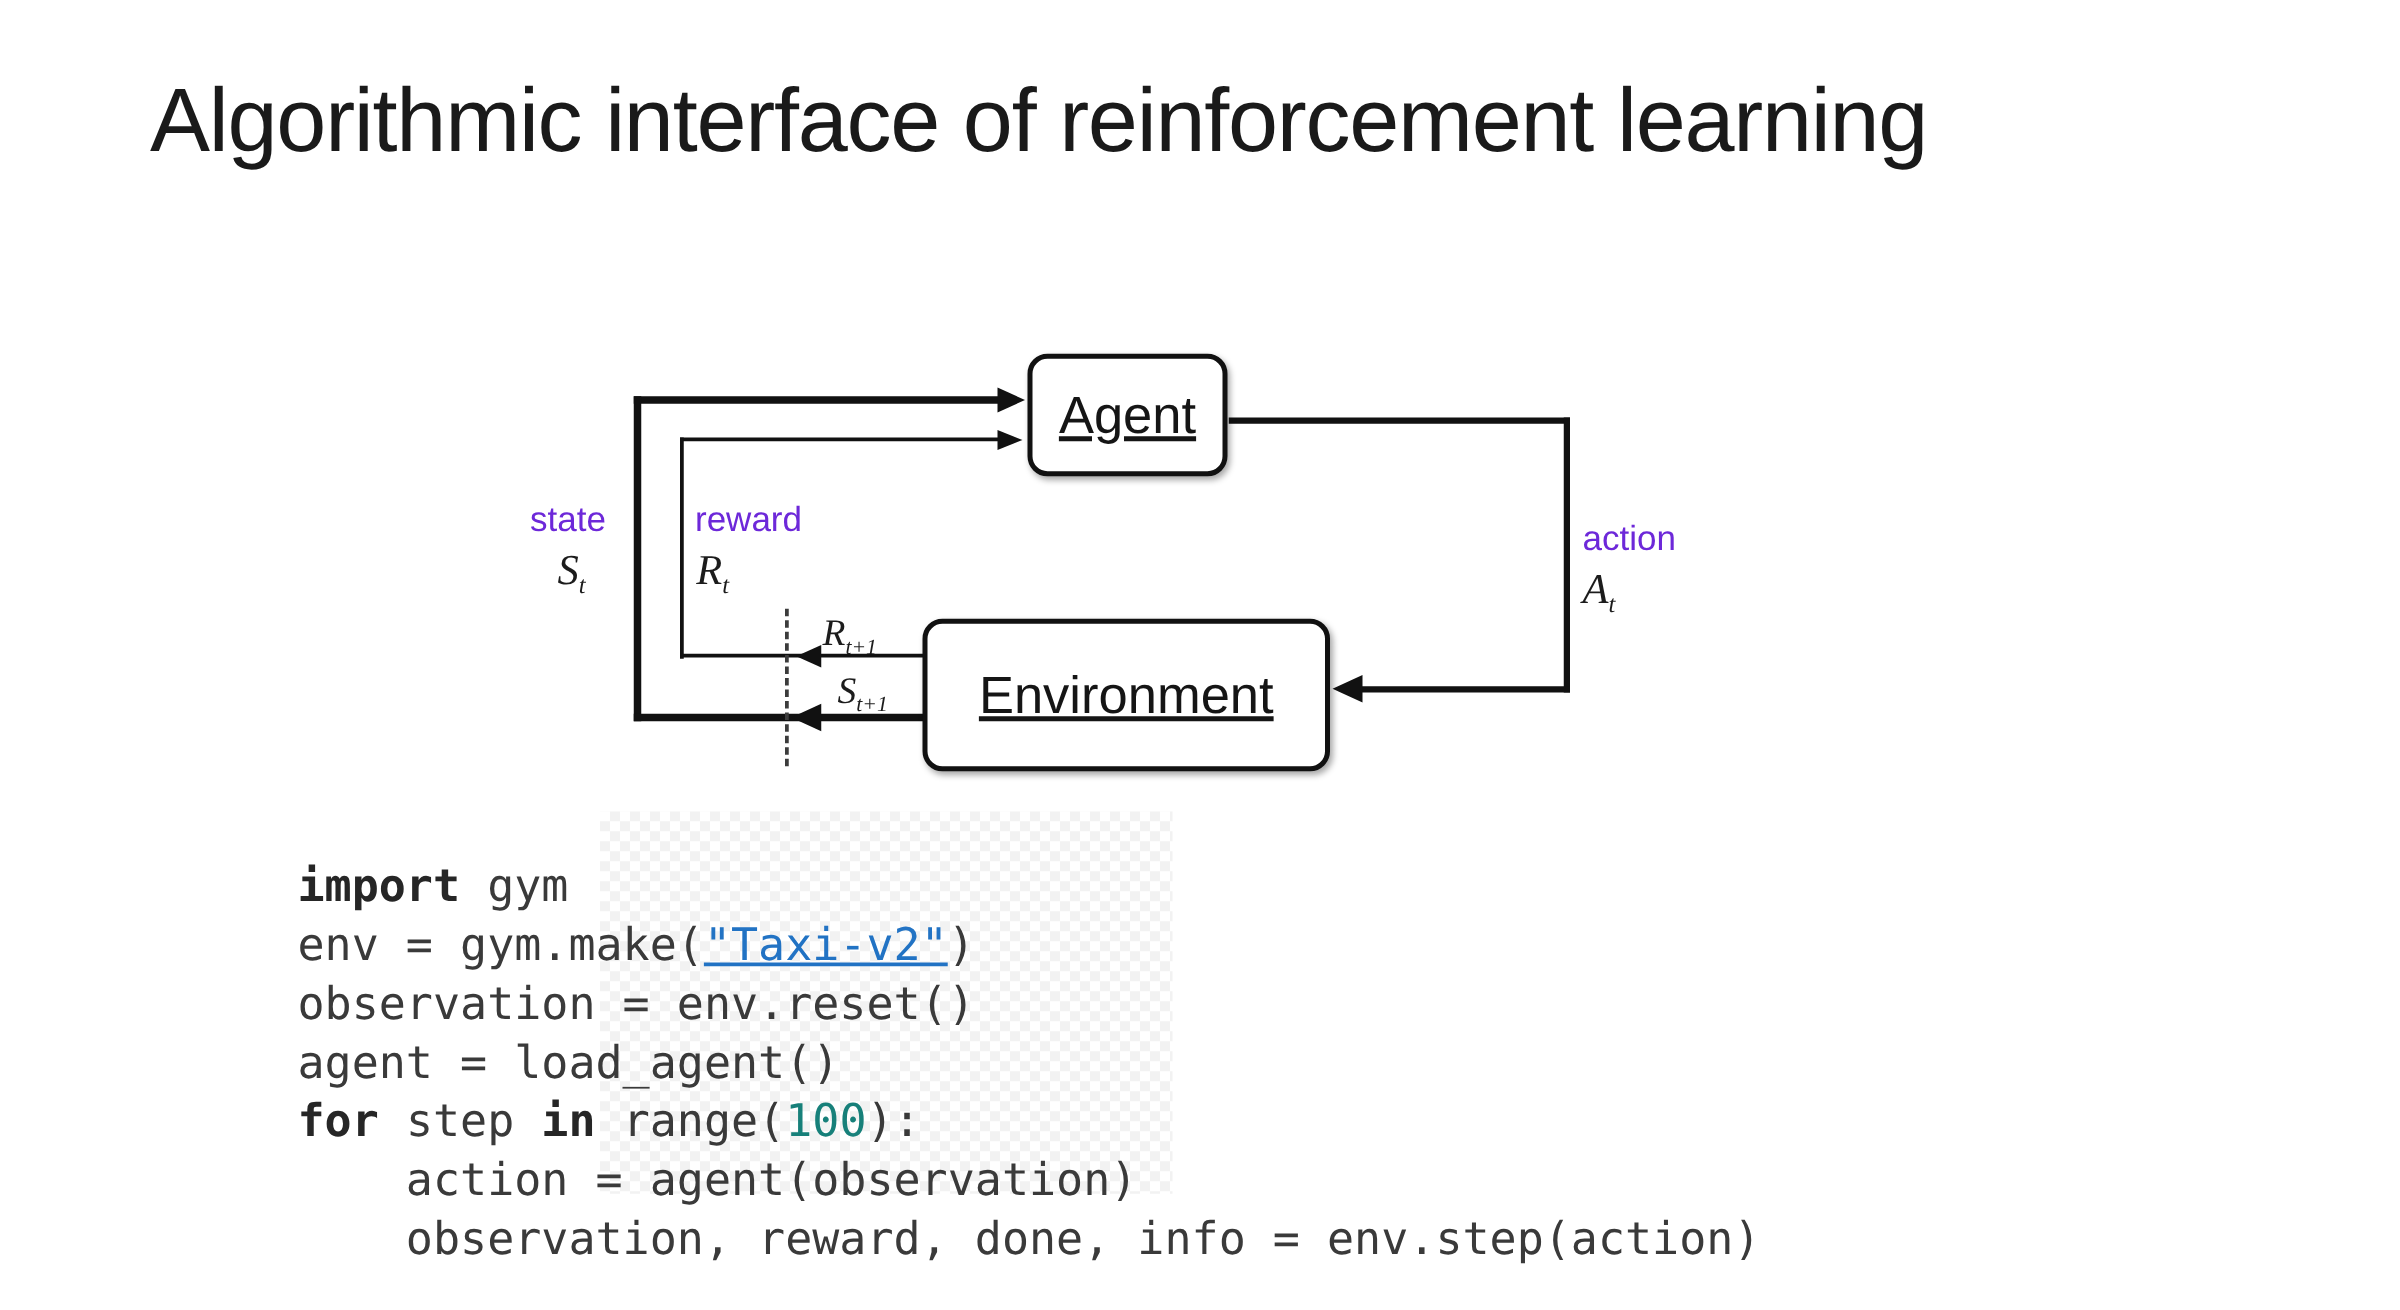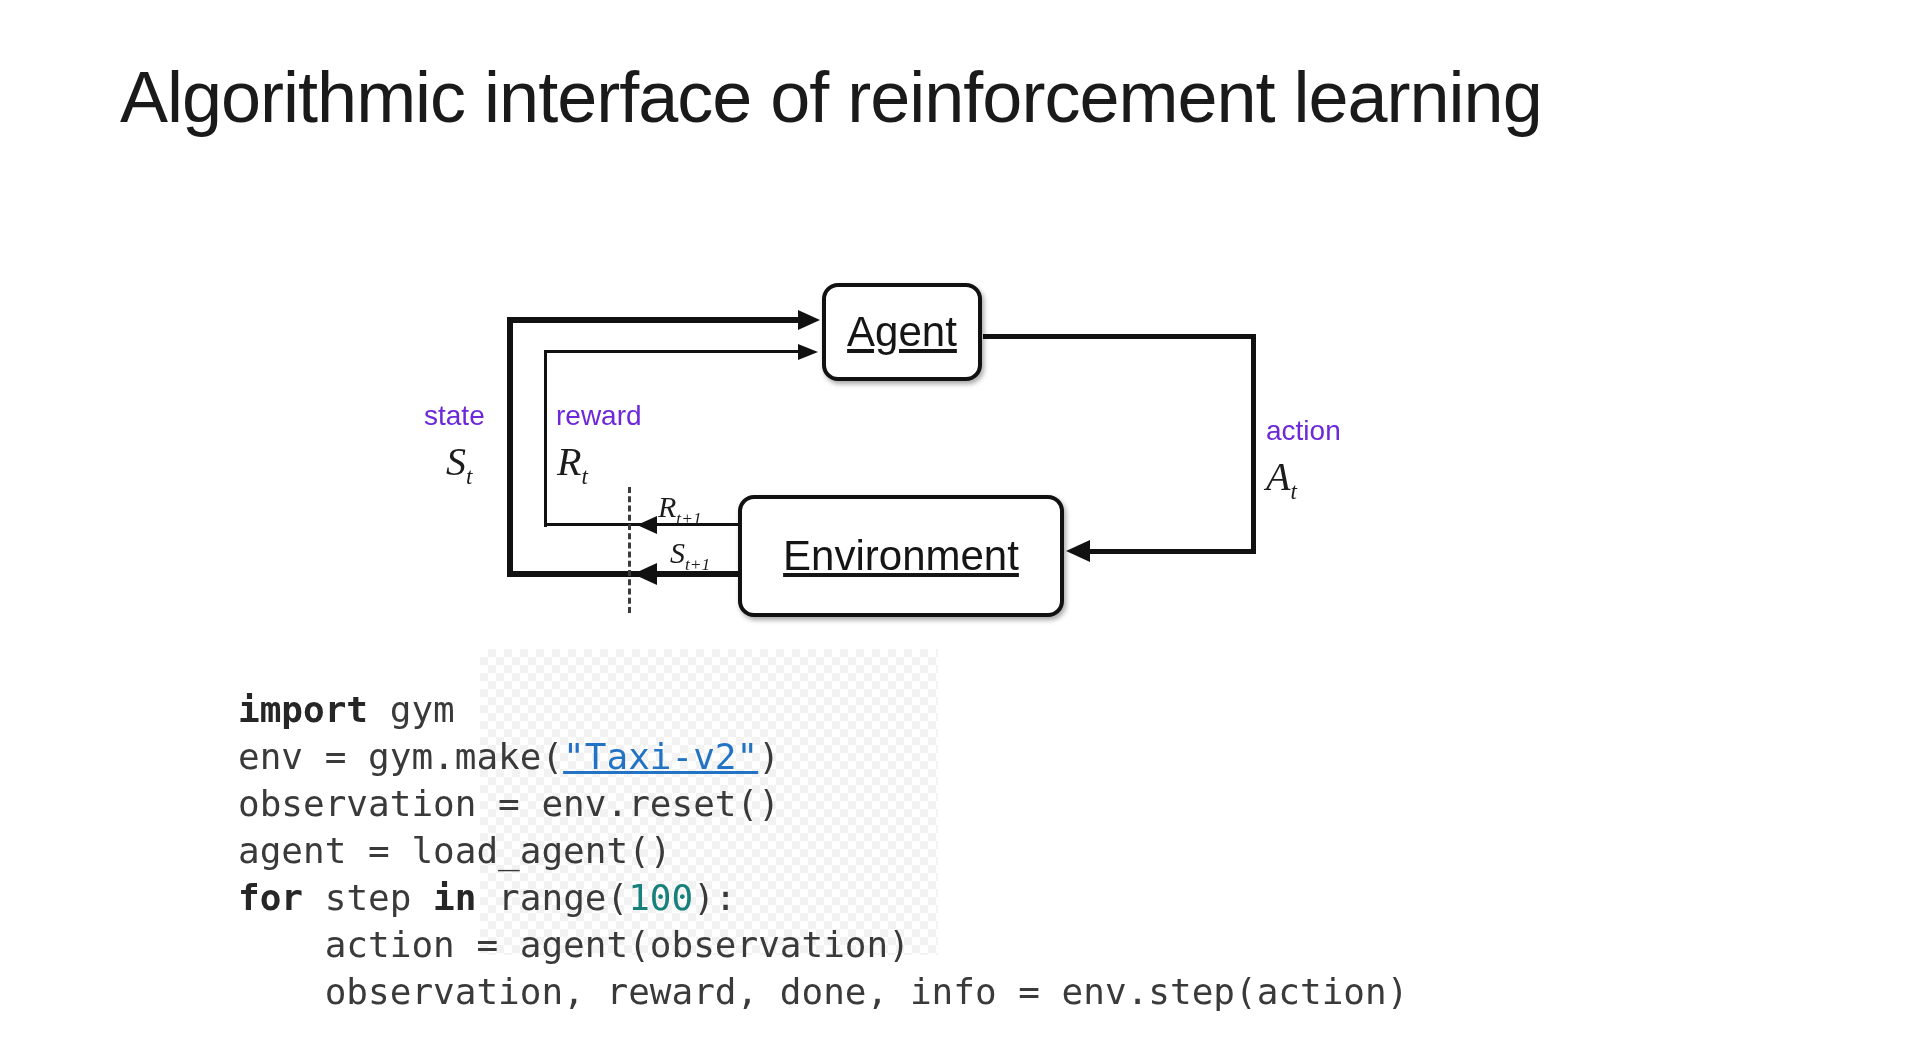--- a/index.html
+++ b/index.html
@@ -30,21 +30,21 @@
   }
   .agent-box{left:822px;top:283px;width:160px;height:98px;}
   .env-box{left:738px;top:495px;width:326px;height:122px;}
   .ln{position:absolute;background:var(--diagram-line);}
   .arrow-r{position:absolute;width:0;height:0;border-top:10px solid transparent;border-bottom:10px solid transparent;border-left:22px solid var(--diagram-line);}
   .arrow-l{position:absolute;width:0;height:0;border-top:11px solid transparent;border-bottom:11px solid transparent;border-right:24px solid var(--diagram-line);}
   .arrow-l.small{border-top-width:9px;border-bottom-width:9px;border-right-width:20px;}
   .arrow-r.small{border-top-width:8px;border-bottom-width:8px;border-left-width:20px;}
   .dash-line{position:absolute;left:628px;top:487px;height:126px;width:0;border-left:3px dashed #3c3c3c;}
   .d-label{position:absolute;font-size:28px;color:#6d28d9;}
-  .sym{position:absolute;font-family:"Liberation Serif",serif;font-style:italic;font-size:40px;color:#1c1c1c;}
+  .sym{position:absolute;font-family:"Liberation Serif",serif;font-style:italic;font-size:34px;color:#1c1c1c;}
   .sym sub{font-size:0.58em;font-style:italic;}
   .sym.small{font-size:30px;}
   
   .checker{
     position:absolute;left:480px;top:649px;width:458px;height:306px;
     background:repeating-conic-gradient(var(--checker-gray) 0% 25%, #ffffff 0% 50%);
     background-size:16px 16px;
   }
   .code-block{
     position:absolute;left:210px;top:686px;

